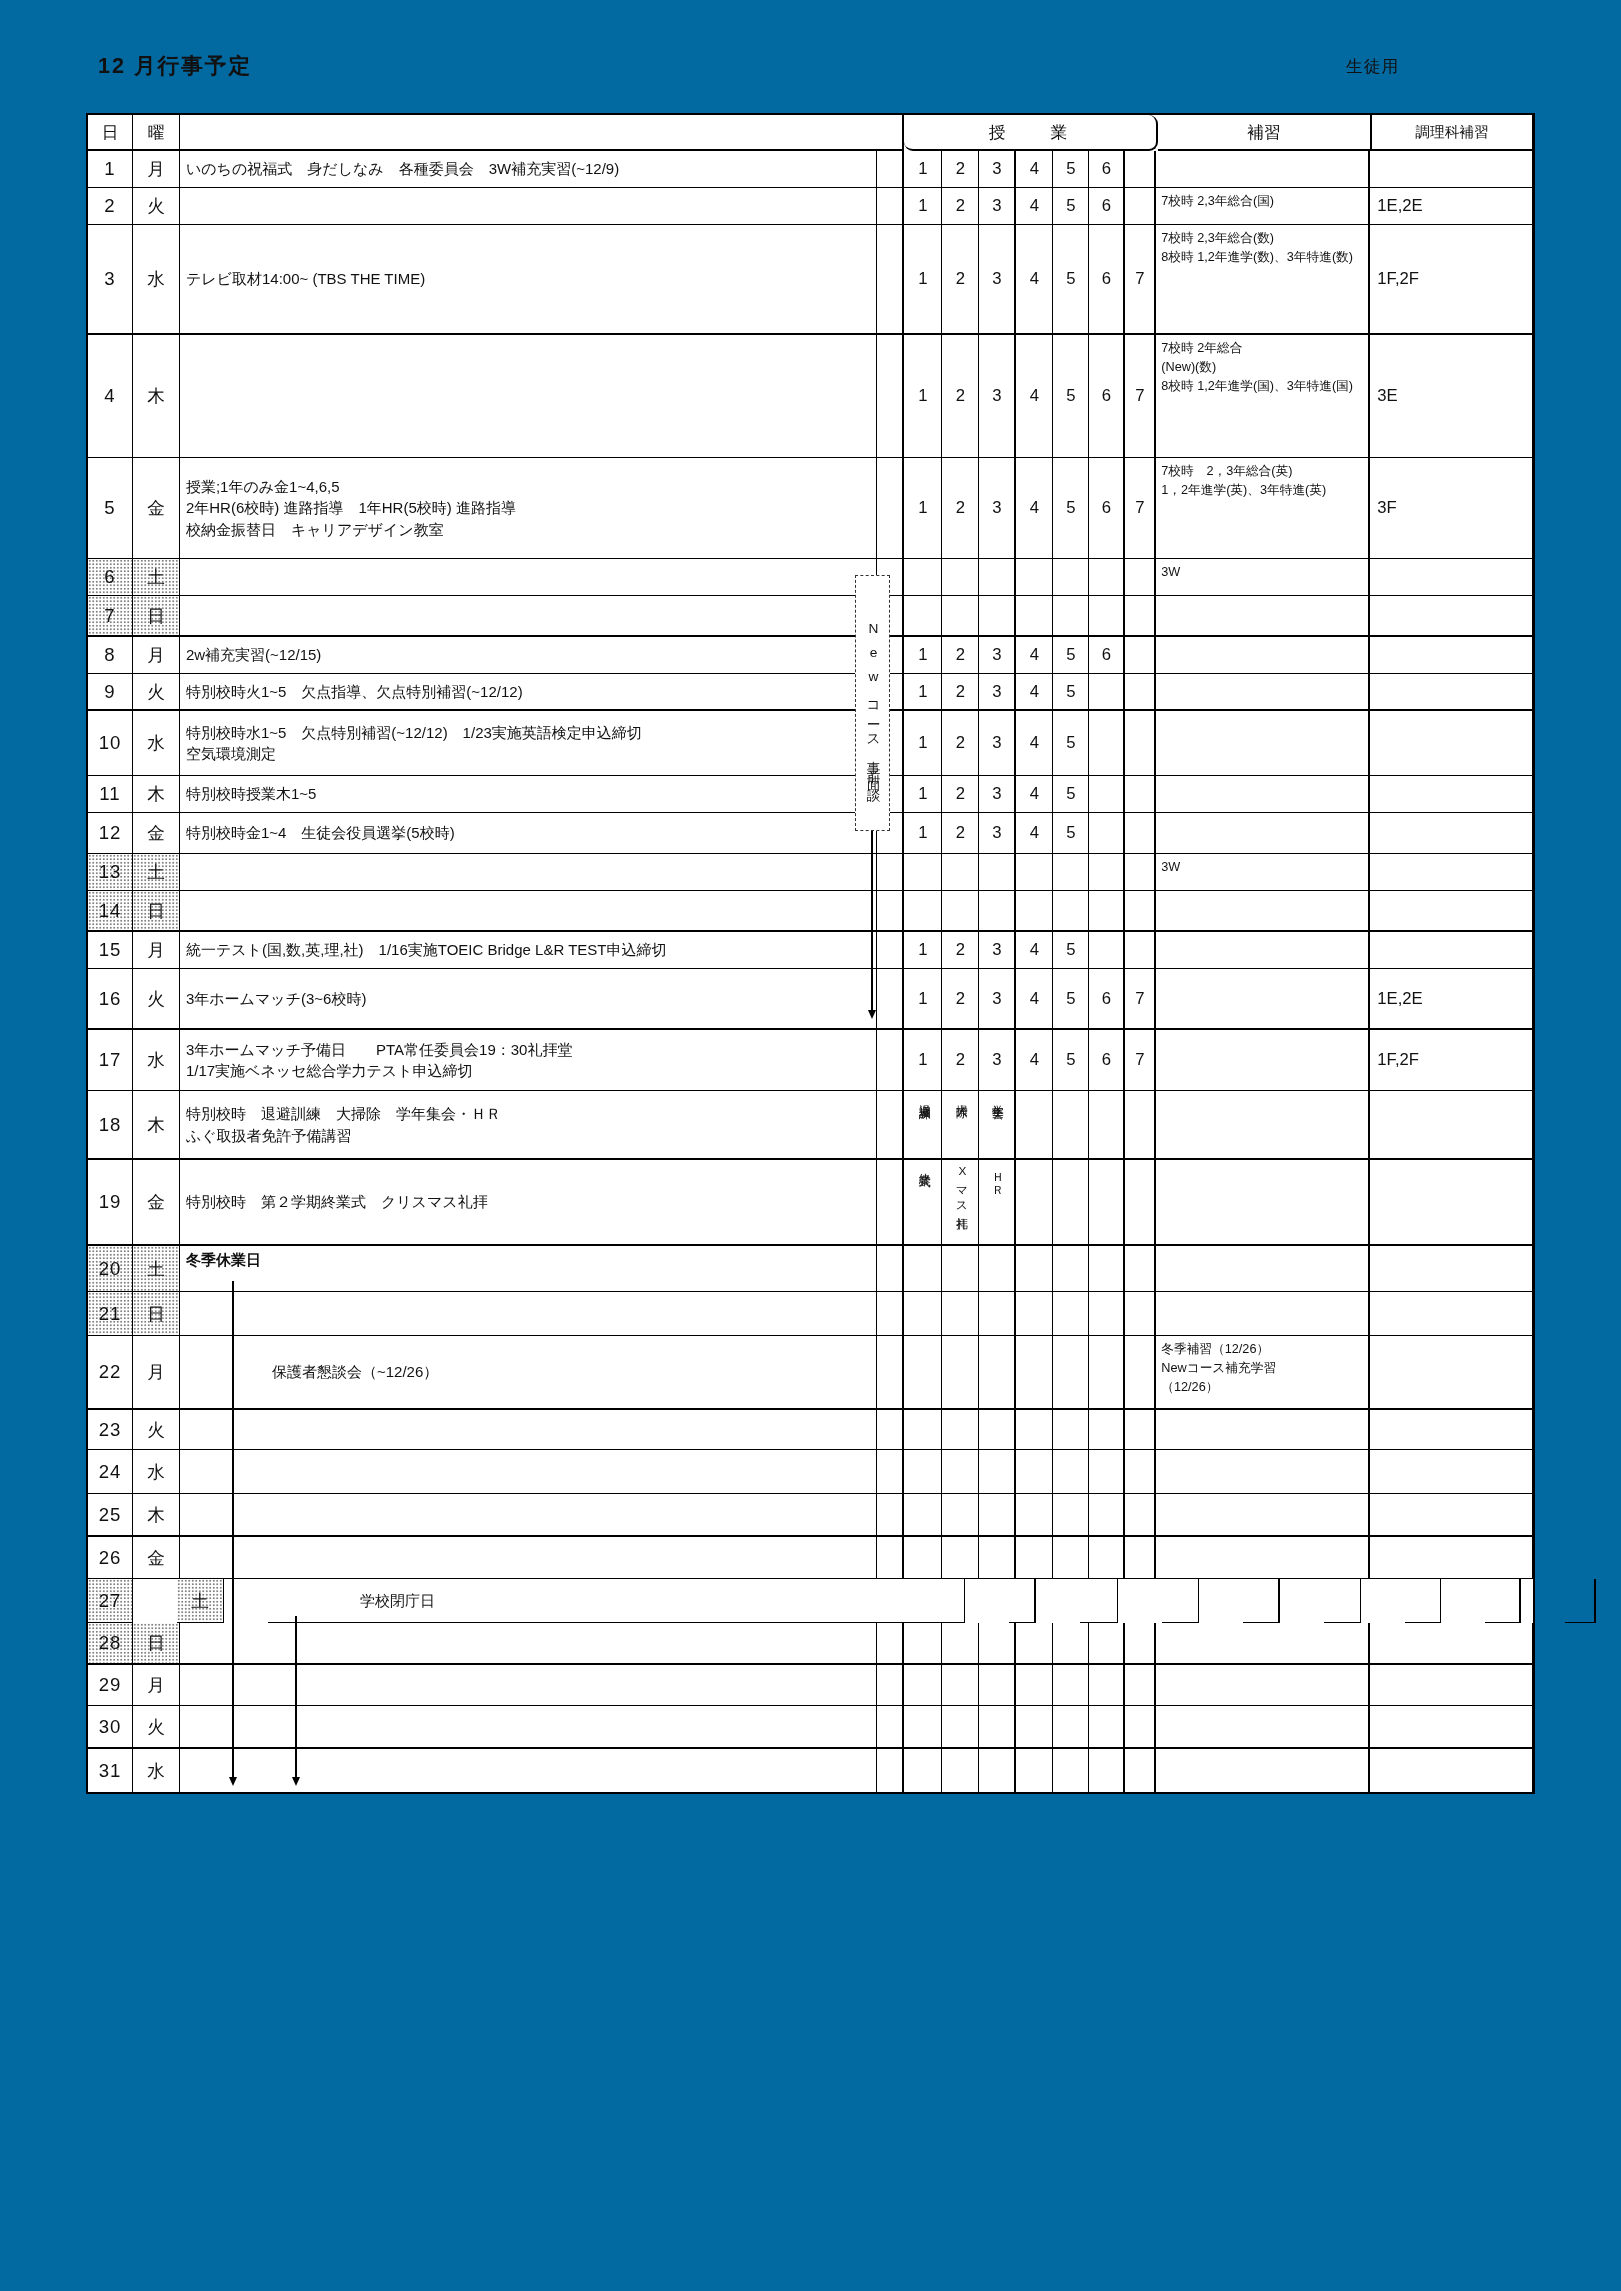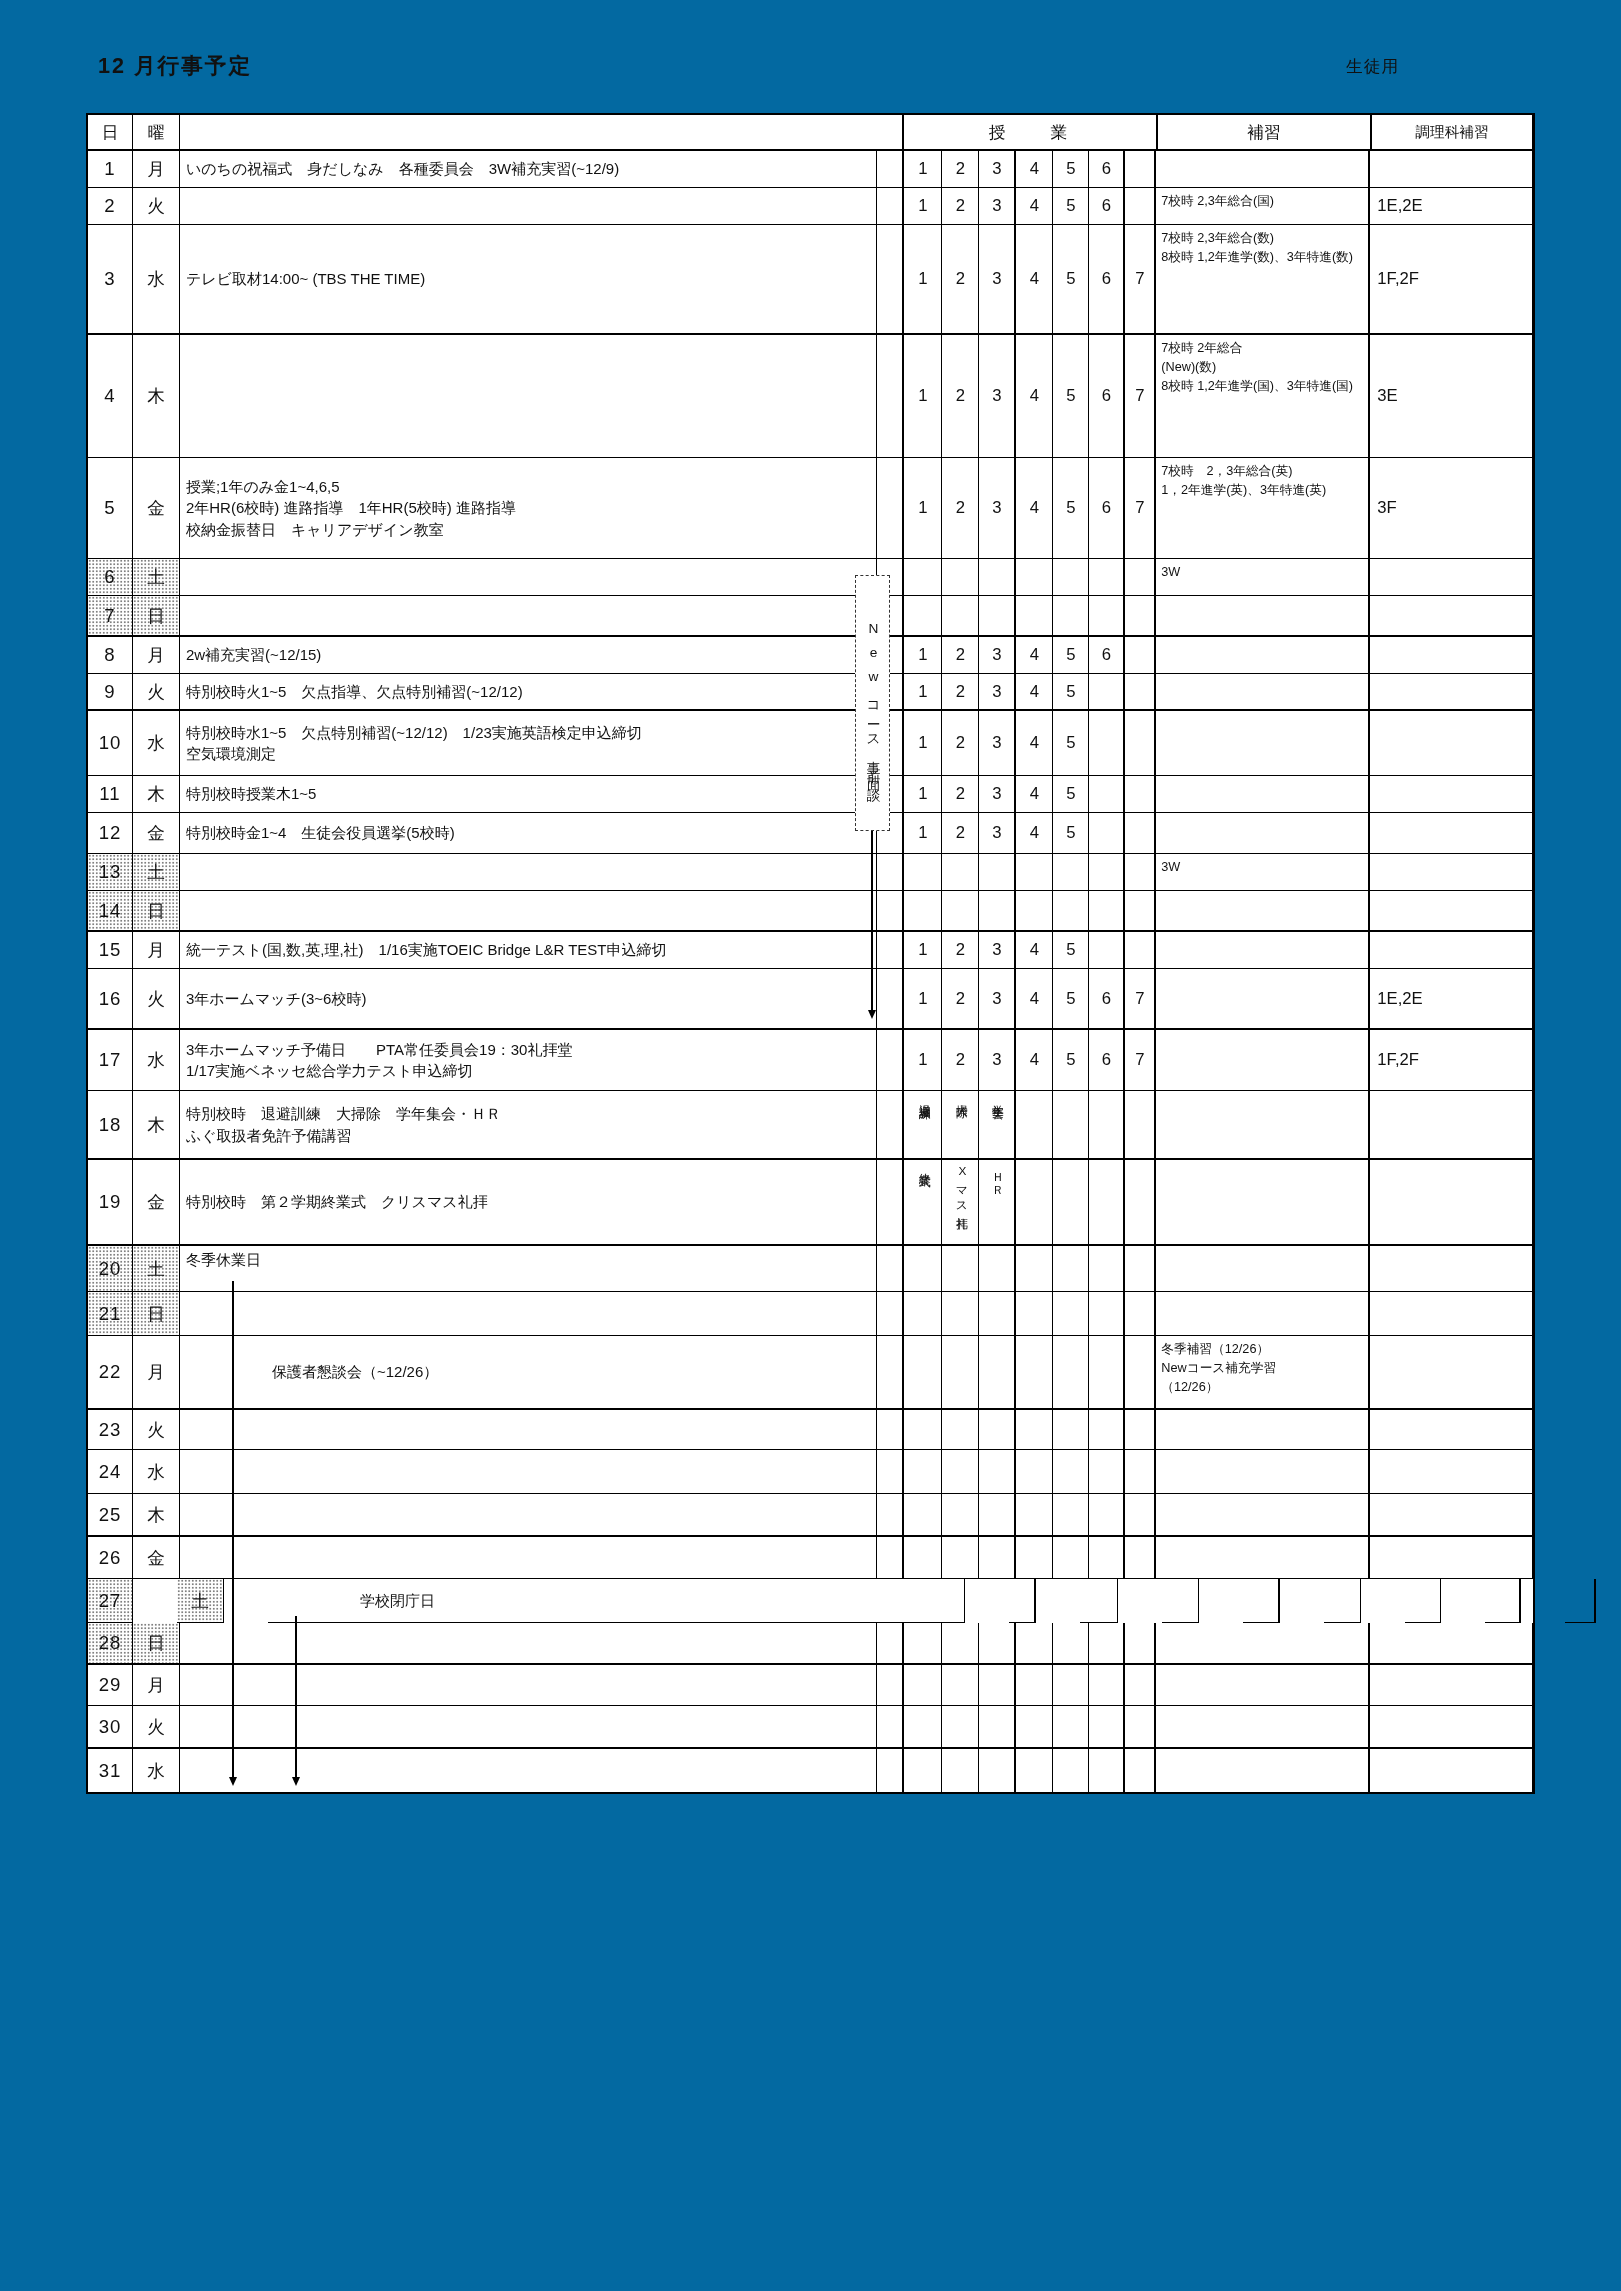--- a/index.html
+++ b/index.html
@@ -17,32 +17,32 @@
   .row { display:grid; grid-template-columns:45px 47px 697px 27.4px 38px 37px 37px 37px 36px 36px 31px 214px 1fr; }
   .hrow { display:grid; grid-template-columns:45px 47px 724px 254px 214px 1fr; height:36px; }
 
   .cell { border-right:1px solid #000; border-bottom:1px solid #000; display:flex; align-items:center; overflow:hidden; min-width:0; }
   .row:last-child .cell { border-bottom:none; }
   .row.tb .cell, .hrow .cell { border-bottom-width:2.5px; }
 
   .c-day  { justify-content:center; font-size:18.6px; letter-spacing:1px; }
   .c-wd   { justify-content:center; font-size:17.6px; }
   .c-event{ padding:2.9px 5.9px; font-size:15px; line-height:1.42; white-space:pre-wrap; border-right-width:1px; }
-  .c-event.top { align-items:flex-start; }
+  .c-event.top { align-items:flex-start;font-weight:bold; }
   .c-gap  { border-right-width:2px; }
   .c-p    { justify-content:center; font-size:16.7px; }
   .p3 { border-right-width:2px; } .p6 { border-right-width:2px; } .p7 { border-right-width:2px; }
   .c-p.vert { display:block; writing-mode:vertical-rl; text-orientation:upright;
               font-size:11.8px; letter-spacing:1px; line-height:32px; padding-top:3.9px; text-align:left; }
   .c-hoshu{ padding:3.9px 4.9px; font-size:12.7px; line-height:1.5; white-space:pre-wrap; border-right-width:2px; align-items:flex-start; }
   .c-chori{ padding:2.9px 6.9px; font-size:16.7px; }
 
   .hc { justify-content:center; font-size:16.7px; }
   .h-event { border-right-width:2px; }
-  .h-class { border-right-width:2px; letter-spacing:3.9px; }
+  .h-class { border-right-width:2px; letter-spacing:3.9px;border-radius:9px; }
   .h-hoshu { border-right-width:2px; }
   .h-chori { font-size:14.7px; }
 
   .hatch { background-image:radial-gradient(circle, #808080 0.8px, rgba(0,0,0,0) 0.9px); background-size:3.5px 3.5px; }
 
   .nc-box { position:absolute; left:855px; top:575px; width:35px; height:256px; z-index:5;
             background:#fff; border:1.5px dashed #333;
             writing-mode:vertical-rl; text-orientation:upright;
             font-size:13.7px; letter-spacing:8.8px; line-height:31px; text-align:center; }
   .varrow { position:absolute; width:0; border-left:2px solid #000; z-index:4; }

